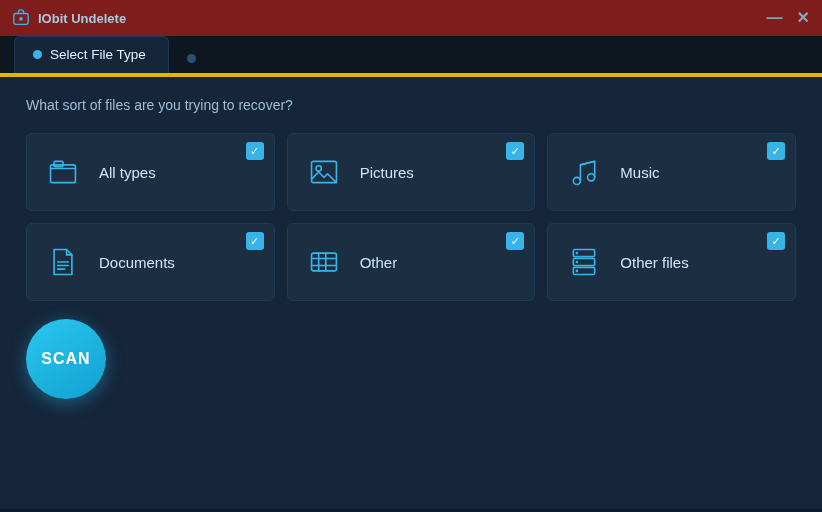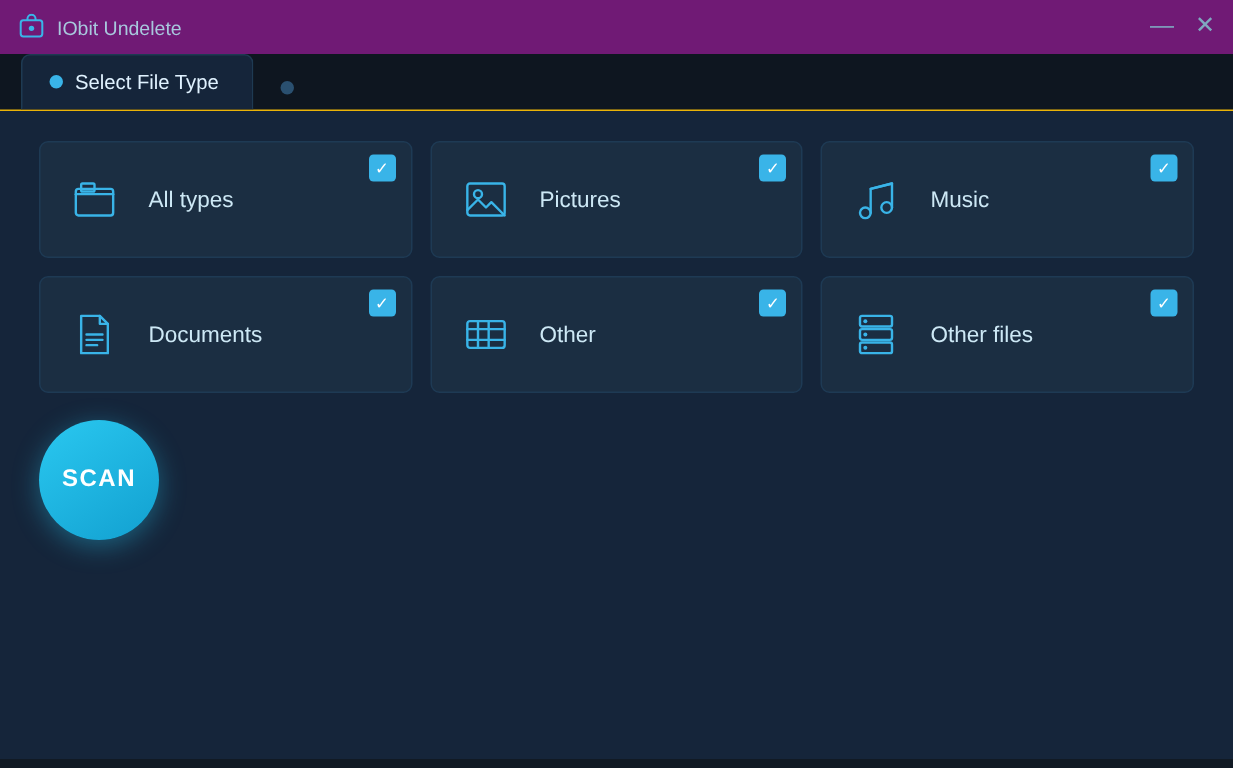--- a/index.html
+++ b/index.html
@@ -6,27 +6,28 @@
     body {
       width: 822px;
       height: 512px;
       background: #111a24;
       font-family: 'Segoe UI', Arial, sans-serif;
       color: #cde8f5;
       overflow: hidden;
     }
     
     #title-bar {
-      background: #701a75;
+      background: #7f1d1d;
       height: 36px;
       display: flex;
       align-items: center;
       justify-content: space-between;
       padding: 0 12px;
       user-select: none;
+      font-weight: bold;
     }
     #title-bar-left {
       display: flex;
       align-items: center;
       gap: 8px;
       font-size: 13px;
       color: #a8c8dd;
     }
     #title-bar-logo {
       width: 18px;
@@ -42,21 +43,21 @@
       font-size: 16px;
       cursor: pointer;
       line-height: 1;
     }
     
     #tab-bar {
       background: #0e1620;
       display: flex;
       align-items: flex-end;
       padding: 0 14px;
-      border-bottom: 1px solid #eab308;
+      border-bottom: 4px solid #eab308;
     }
     .tab {
       display: flex;
       align-items: center;
       gap: 8px;
       padding: 10px 22px 10px 18px;
       font-size: 13.5px;
       cursor: pointer;
       border-radius: 6px 6px 0 0;
       color: #7fa8c0;
@@ -195,20 +196,21 @@
   <div class="tab active">
     <div class="tab-dot"></div>
     <span>Select File Type</span>
   </div>
   <div class="tab">
     <div class="tab-dot"></div>
   </div>
 </div>
 
 <div id="main">
+  <p id="subtitle">What sort of files are you trying to recover?</p>
 
   <div id="file-type-grid">
 
     <div class="file-type-card">
       <div class="card-icon">
         <svg class="svg-icon" viewBox="0 0 36 36">
           <rect x="4" y="10" width="28" height="20" rx="2"></rect>
           <path d="M4 14h28"></path>
           <rect x="8" y="6" width="10" height="6" rx="1"></rect>
         </svg>

